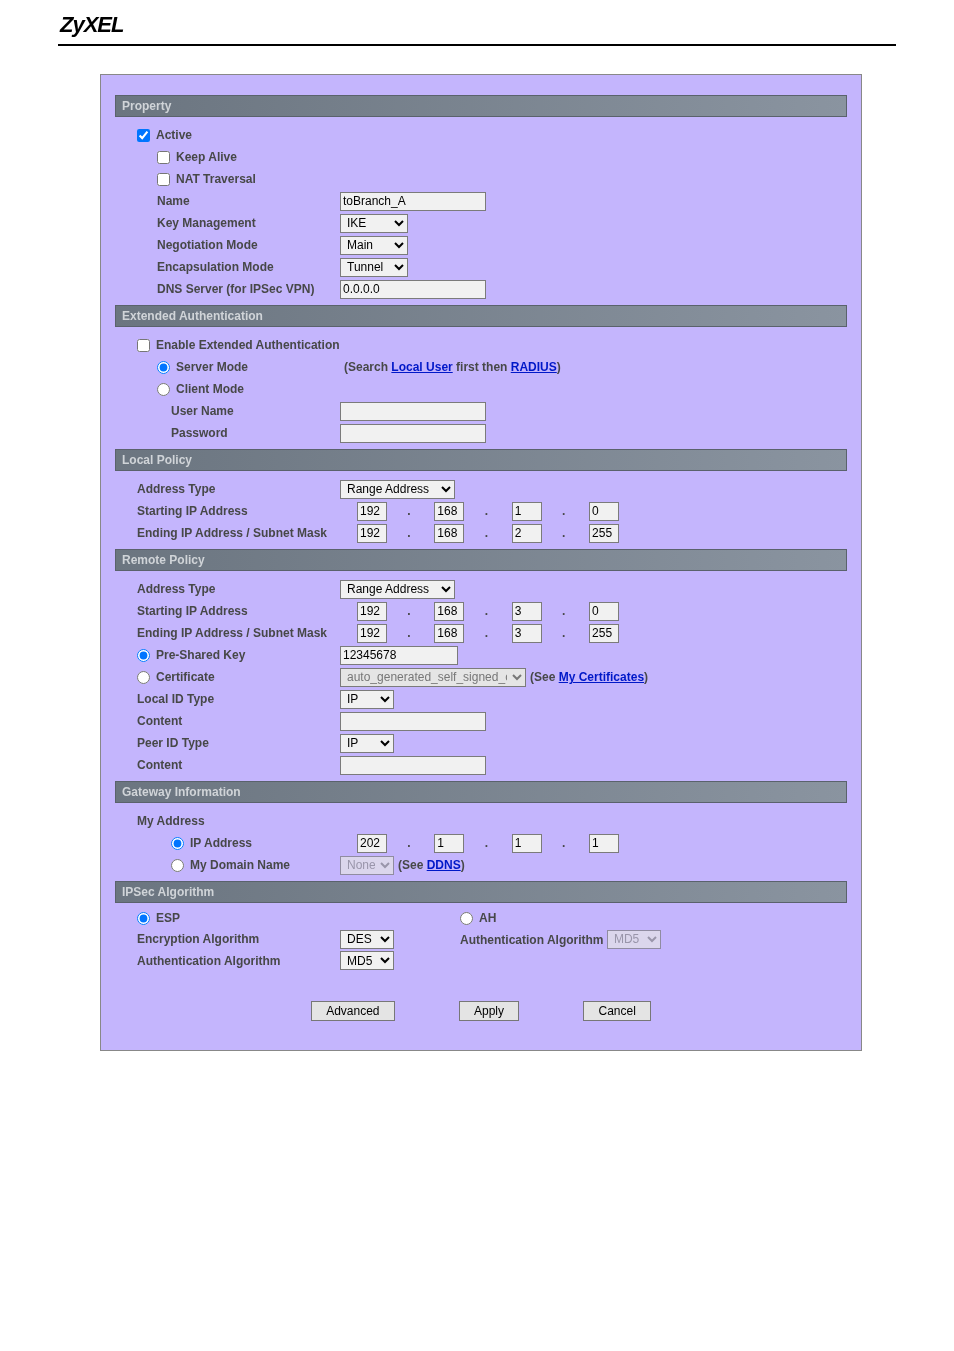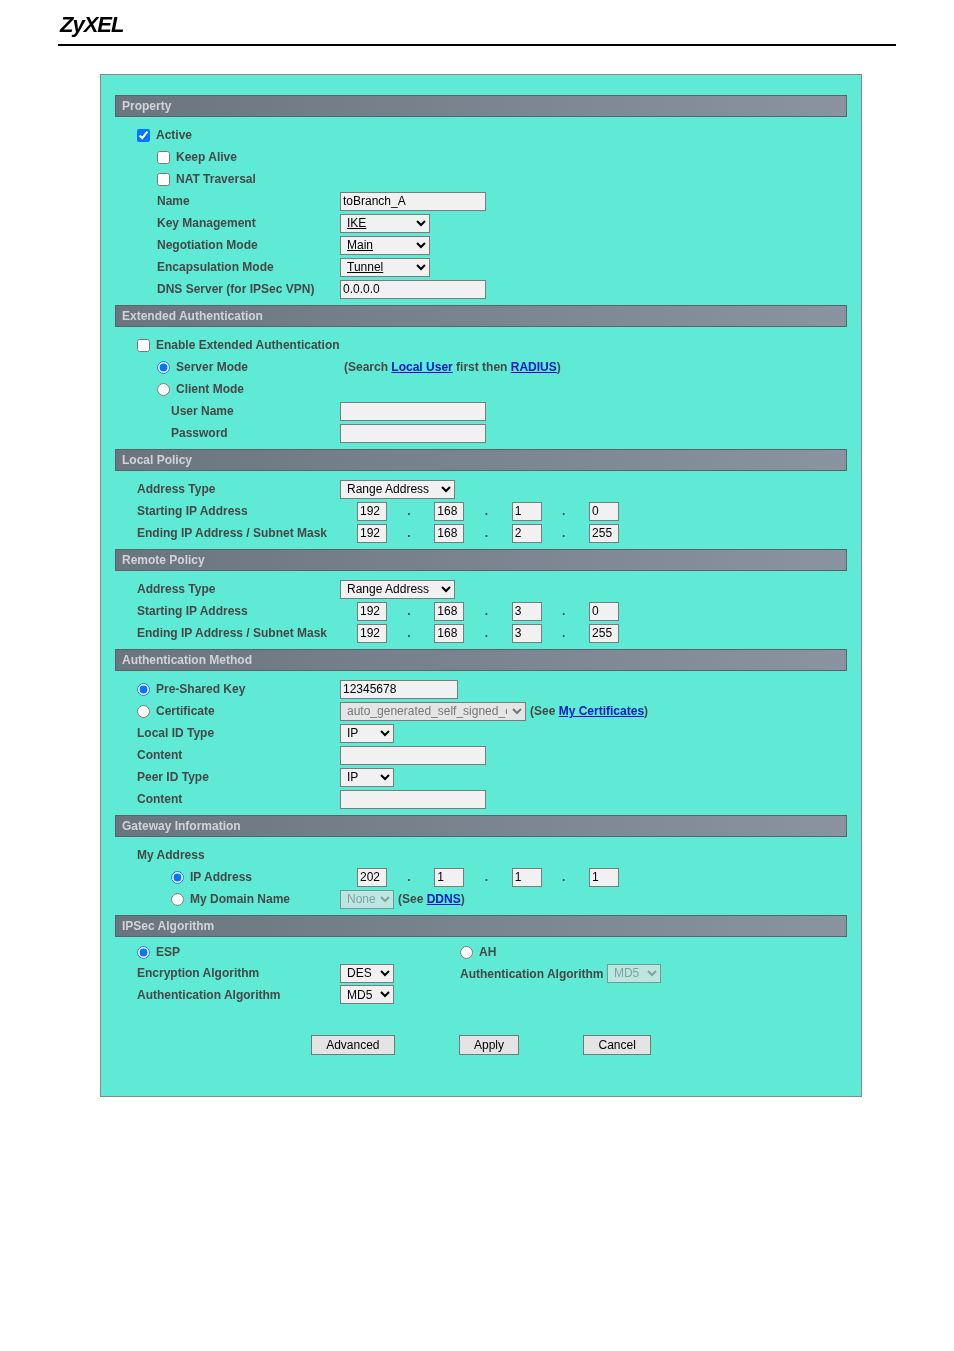--- a/index.html
+++ b/index.html
@@ -14,23 +14,23 @@
     font-style: italic;
     padding: 12px 0 6px 60px;
     letter-spacing: -1px;
   }
   .hr {
     margin: 0 58px 28px 58px;
     border-bottom: 2px solid #000;
   }
   .outer {
     margin: 0 92px 40px 100px;
-    background: #5eead4;
+    background: #c4b5fd;
     border: 1px solid #888;
-    padding: 14px 14px 32px 14px;
+    padding: 14px 14px 20px 14px;
   }
   .section-header {
     background: linear-gradient(to right, #6b7580, #8a94a0);
     color: #d0d4d8;
     font-size: 12px;
     font-weight: bold;
     padding: 3px 6px;
     border: 1px solid #5a626c;
     margin: 6px 0 8px 0;
   }
@@ -54,21 +54,21 @@
     font-size: 12px;
     background: #f1f1f1;
     border: 1px solid #7b7b7b;
     height: 19px;
     padding: 0 2px;
   }
   input[type=text].w-name { width: 146px; }
   input[type=text].w-ip { width: 146px; }
   input[type=text].w-oct { width: 30px; text-align: left; }
   input[type=text].w-psk { width: 118px; }
-  select.w-sel { width: 90px; text-decoration: underline; }
+  select.w-sel { width: 68px; }
   select.w-med { width: 115px; }
   select.w-cert { width: 186px; background: #e5e5e5; color: #777; }
   select.w-small { width: 54px; }
   select.w-disabled { background: #e5e5e5; color: #888; }
   .chk, .rad {
     vertical-align: middle;
     margin-right: 6px;
   }
   .link { color: #0018c8; text-decoration: underline; cursor: pointer; }
   .after-text { font-size: 12px; font-weight: bold; color: #474848; margin-left: 4px; }
@@ -207,21 +207,20 @@
   <div class="row">
       <div class="lbl">Ending IP Address / Subnet Mask</div>
     <span class="octets">
       <input type="text" class="w-oct" value="192" style=""><span class="dot">.</span>
       <input type="text" class="w-oct" value="168" style=""><span class="dot">.</span>
       <input type="text" class="w-oct" value="3" style=""><span class="dot">.</span>
       <input type="text" class="w-oct" value="255" style="">
     </span>
     </div>
 
-  <div class="section-header">Authentication Method</div>
 
   <div class="row">
       <div class="lbl"><input type="radio" name="authm" class="rad" checked="" style=""><span>Pre-Shared Key</span></div>
     <input type="text" class="w-psk" value="12345678" style="">
     </div>
 
   <div class="row">
       <div class="lbl"><input type="radio" name="authm" class="rad" style=""><span>Certificate</span></div>
     <select class="w-cert"><option>auto_generated_self_signed_cert</option></select>
     <span class="after-text">

